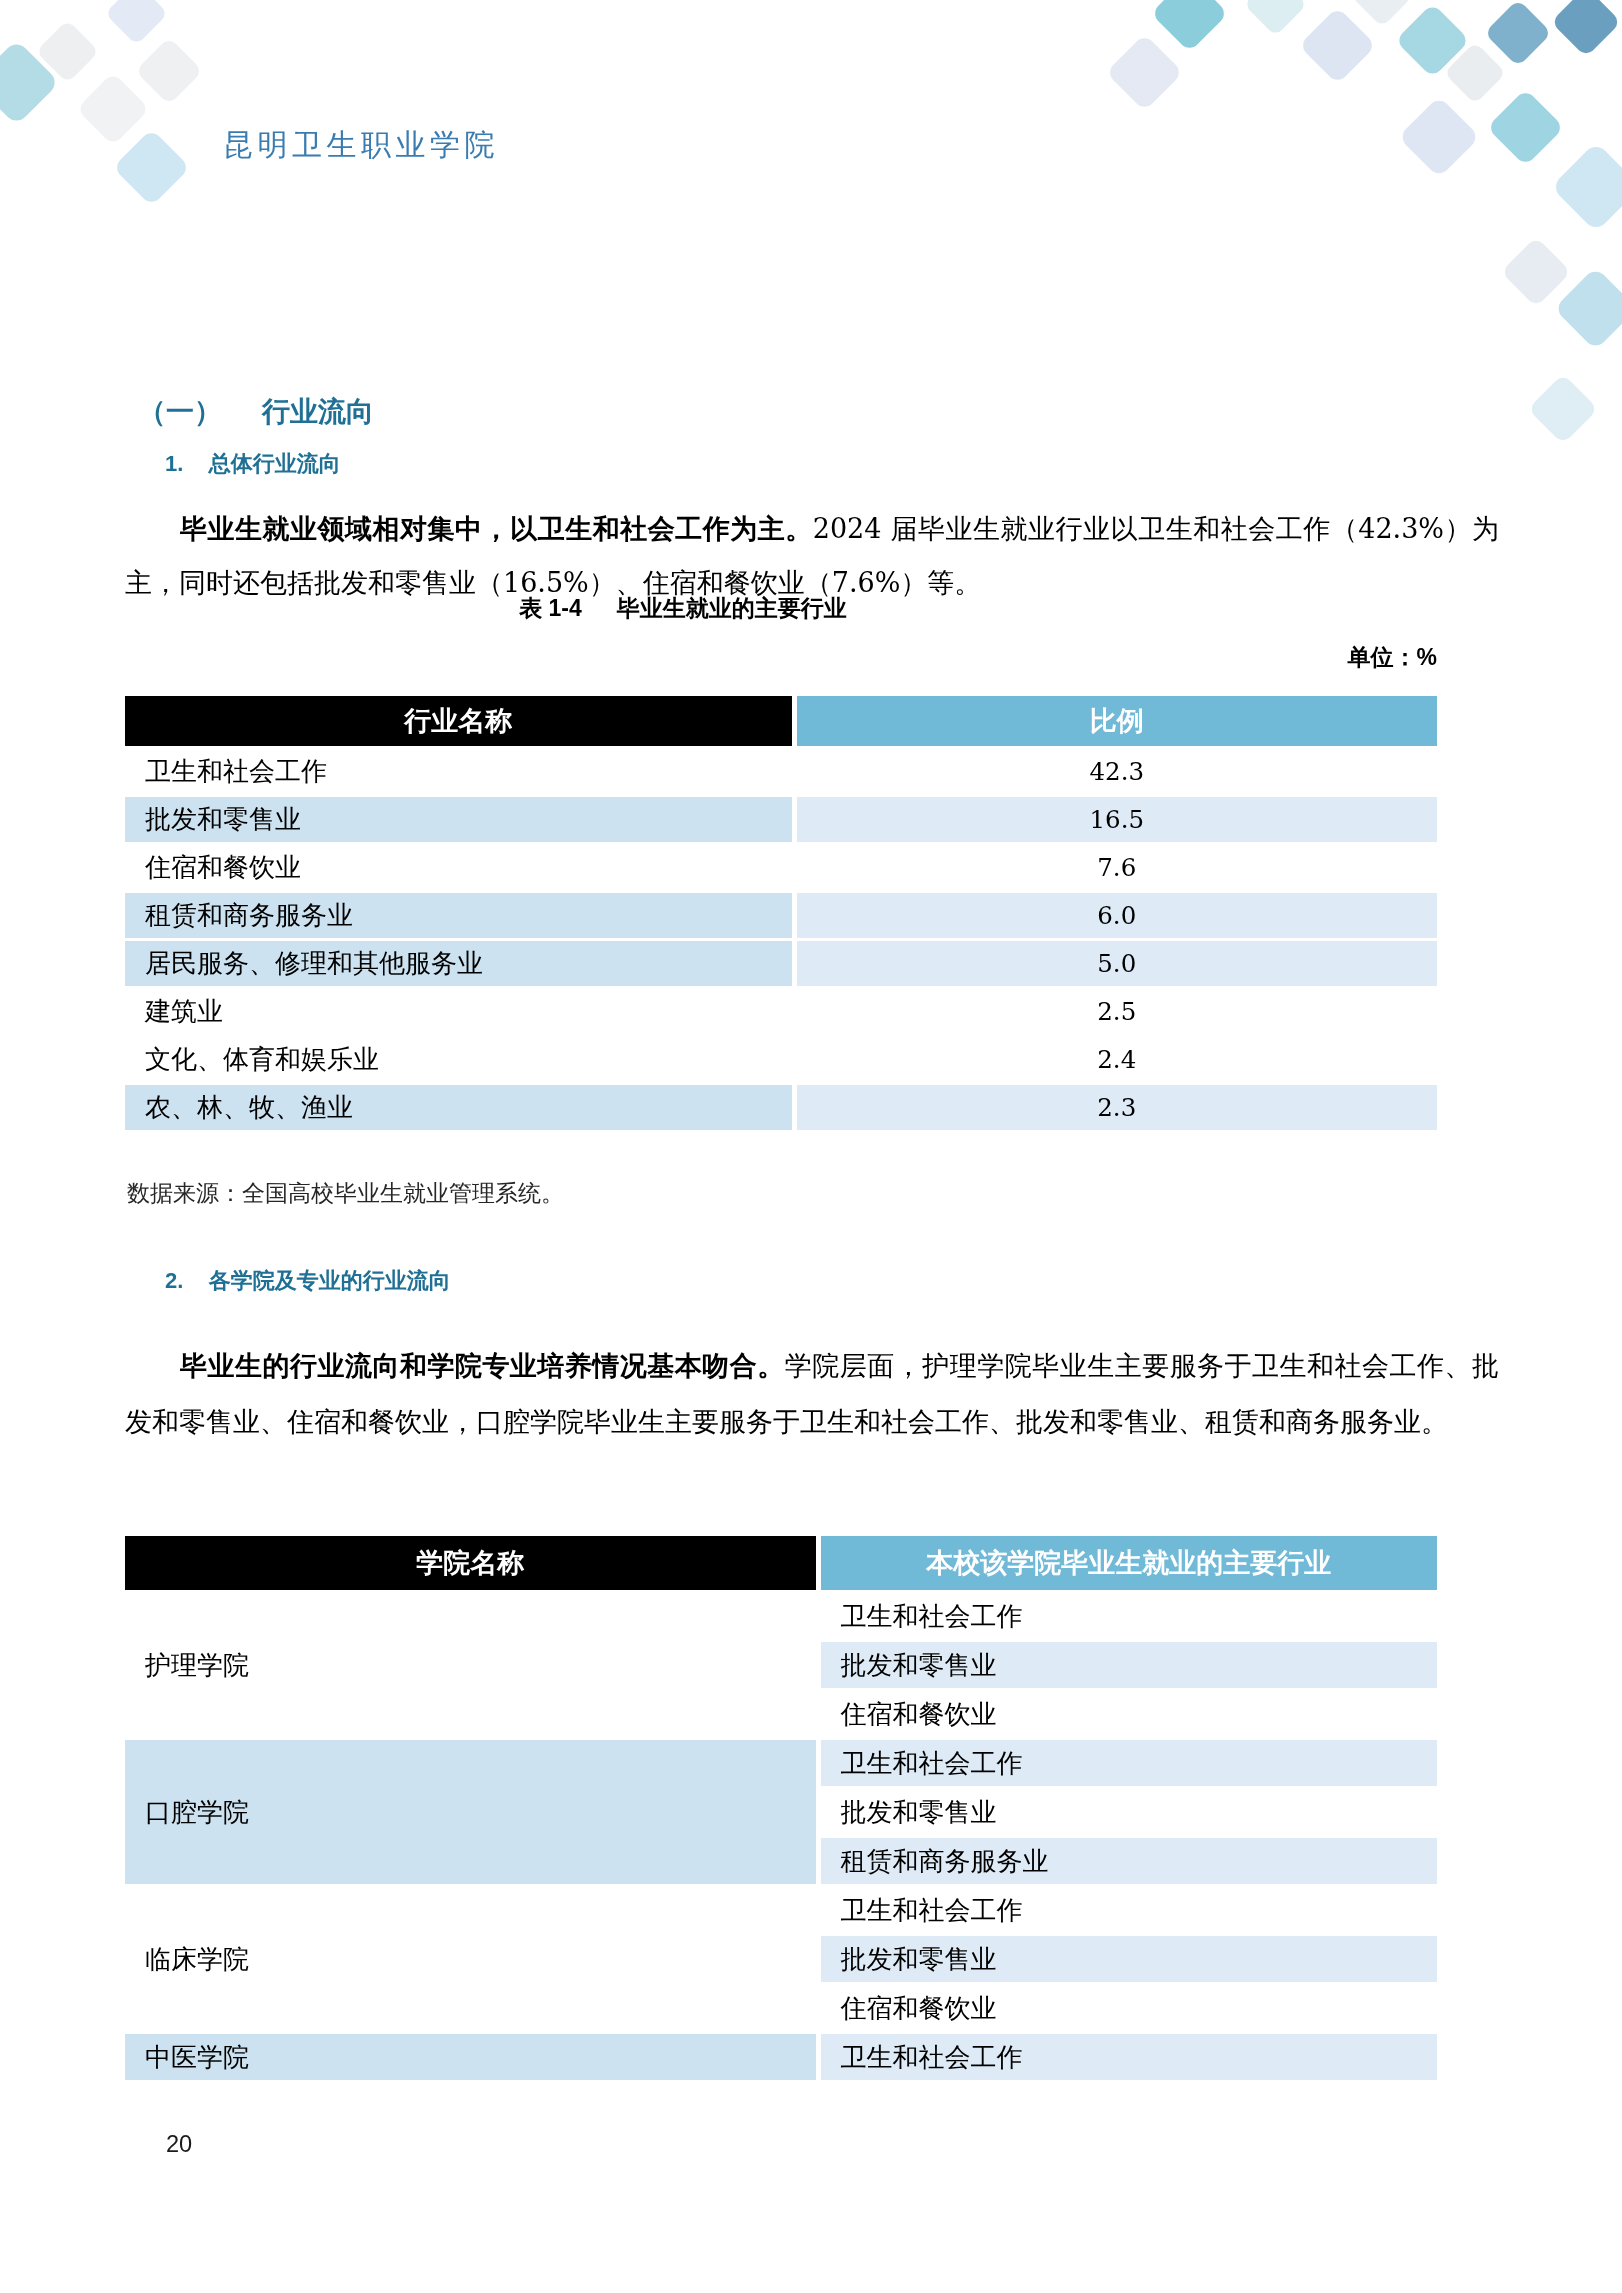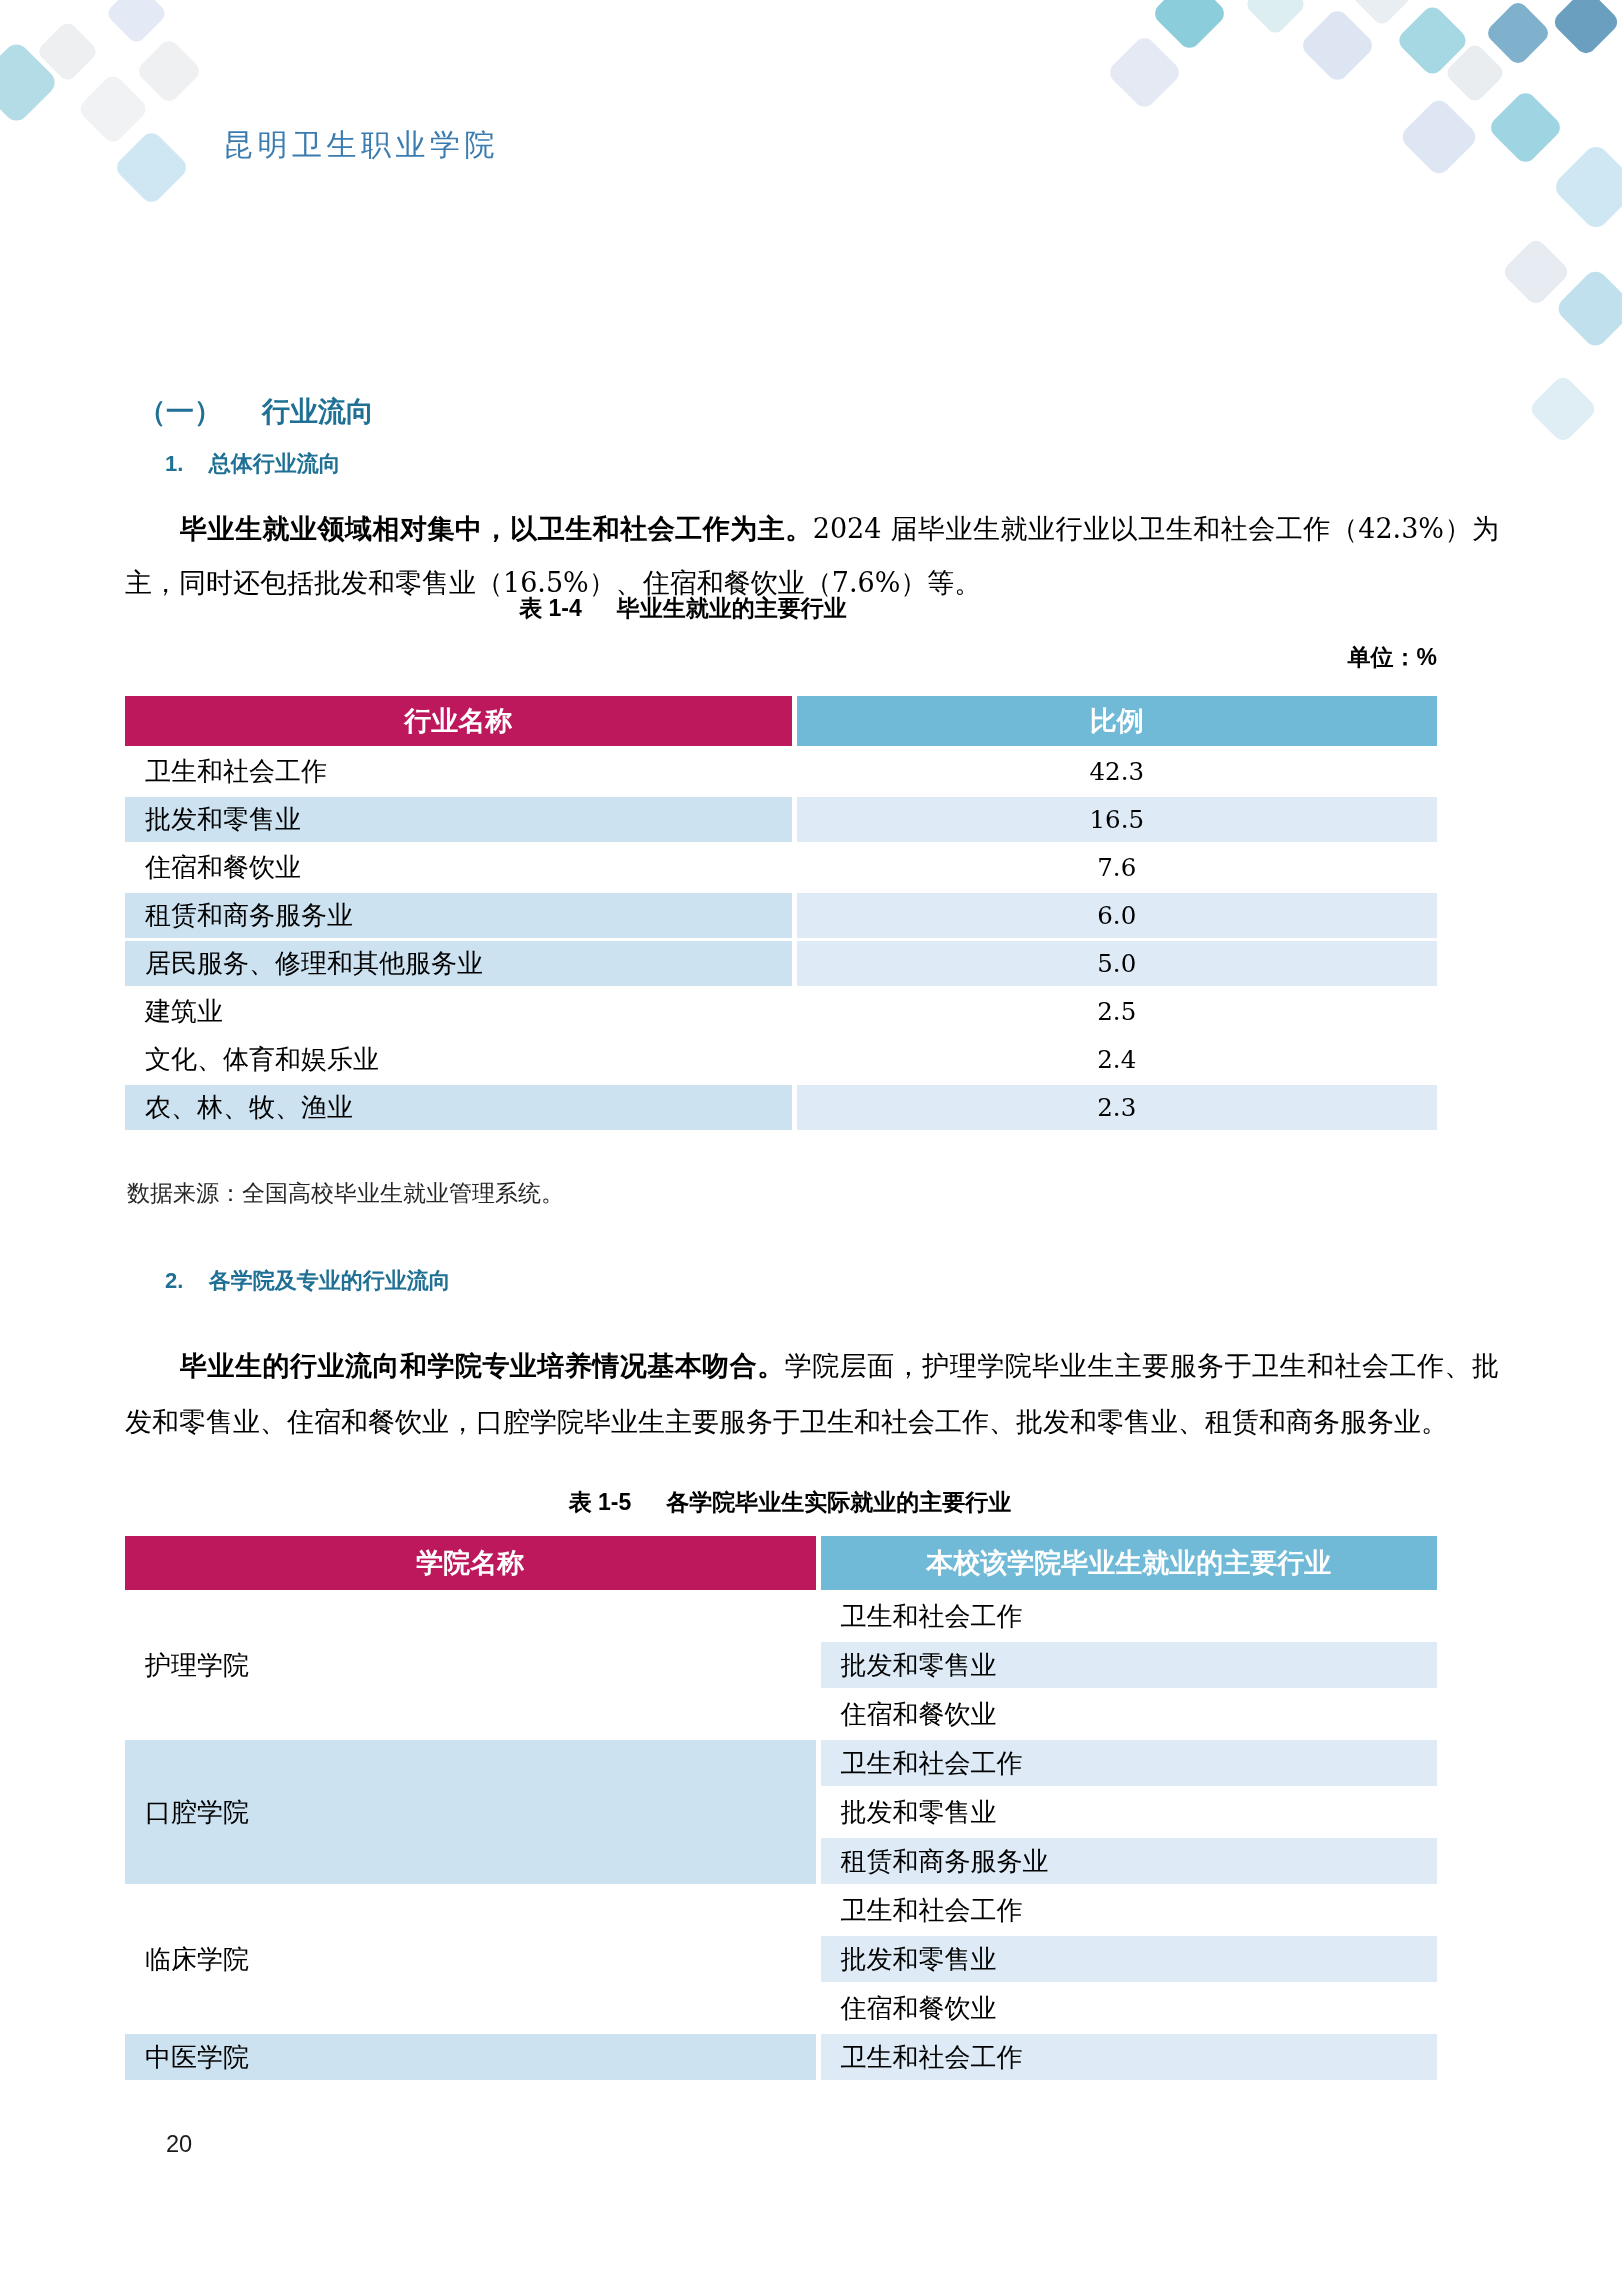--- a/index.html
+++ b/index.html
@@ -38,21 +38,21 @@
   #caption15{top:1487px;transform:translateX(-22px);}
   .caption .lbl{margin-right:35px;}
   .unit{position:absolute;left:125px;top:642px;width:1312px;text-align:right;
         font-family:"Liberation Sans","DejaVu Sans",sans-serif;font-weight:bold;font-size:23px;}
   
   table{border-collapse:collapse;table-layout:fixed;position:absolute;left:125px;}
   #t14{top:696px;width:1312px;}
   #t15{top:1536px;width:1312px;}
   th{font-weight:bold;color:#fff;text-align:center;font-size:27px;border-bottom:3.6px solid #fff;}
   #t14 th{height:48px;} #t15 th{height:52px;}
-  th.c1{background:#be185d;}
+  th.c1{background:#000000;}
   th.c2{background:#70b9d7;border-left:5.5px solid #fff;}
   #t14 col.c1{width:669px;} #t15 col.c1{width:693px;}
   td{font-size:26px;border-bottom:3.6px solid #fff;background:#fff;}
   #t14 td{height:43px;} #t15 td{height:44px;}
   td.name,#t15 td.ind{padding-left:20px;text-align:left;}
   td.val{text-align:center;font-size:24.5px;border-left:5.5px solid #fff;}
   #t15 td.ind{border-left:5.5px solid #fff;}
   #t14 tr.band td.name{background:#cde2f0;}
   #t14 tr.band td.val{background:#deebf6;}
   #t15 td.col{padding-left:20px;vertical-align:middle;}
@@ -160,23 +160,20 @@
   </table>
 
   <div class="source">数据来源：全国高校毕业生就业管理系统。</div>
 
   <div class="h-sub" id="sub2">
     <span class="num">2.</span><span>各学院及专业的行业流向</span>
   </div>
 
   <p class="para" id="para2"><span class="lead">毕业生的行业流向和学院专业培养情况基本吻合。</span><span>学院层面，护理学院毕业生主要服务于卫生和社会工作、批发和零售业、住宿和餐饮业，口腔学院毕业生主要服务于卫生和社会工作、批发和零售业、租赁和商务服务业。</span></p>
 
-  <div class="caption" id="caption15">
-    <span class="lbl">表 1-5</span><span>各学院毕业生实际就业的主要行业</span>
-  </div>
 
   <table id="t15">
     <colgroup>
         <col class="c1">
         <col class="c2">
       </colgroup>
     <thead>
       <tr>
         <th class="c1">学院名称</th>
         <th class="c2">本校该学院毕业生就业的主要行业</th>

